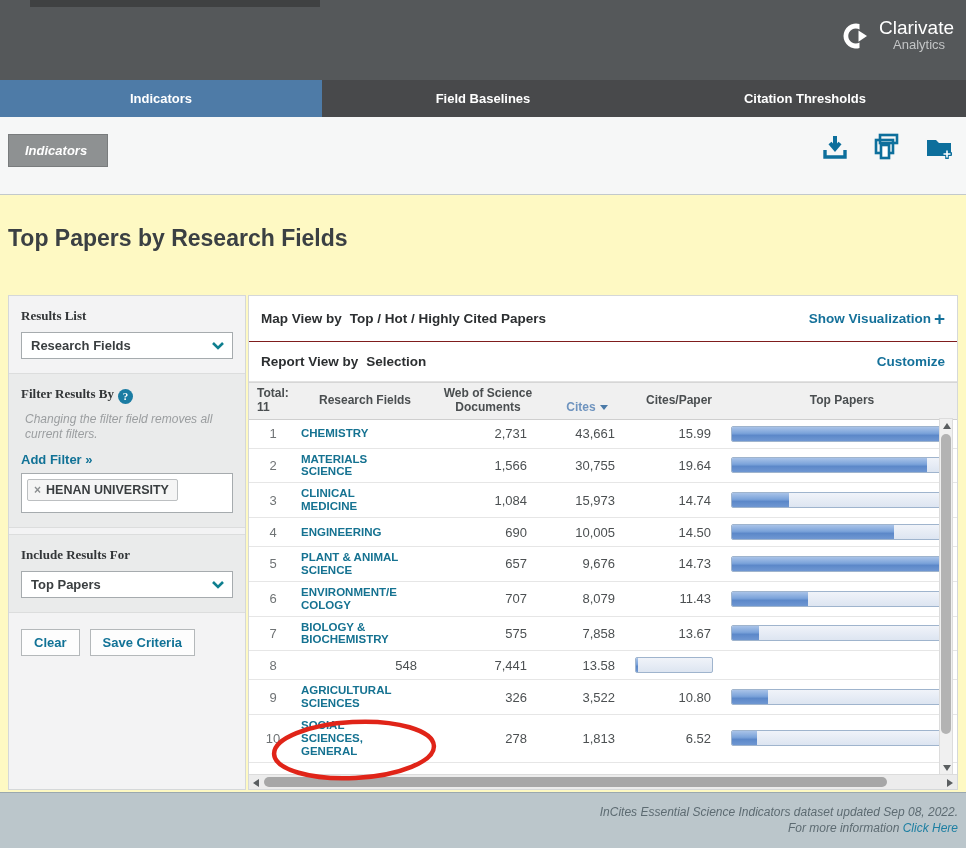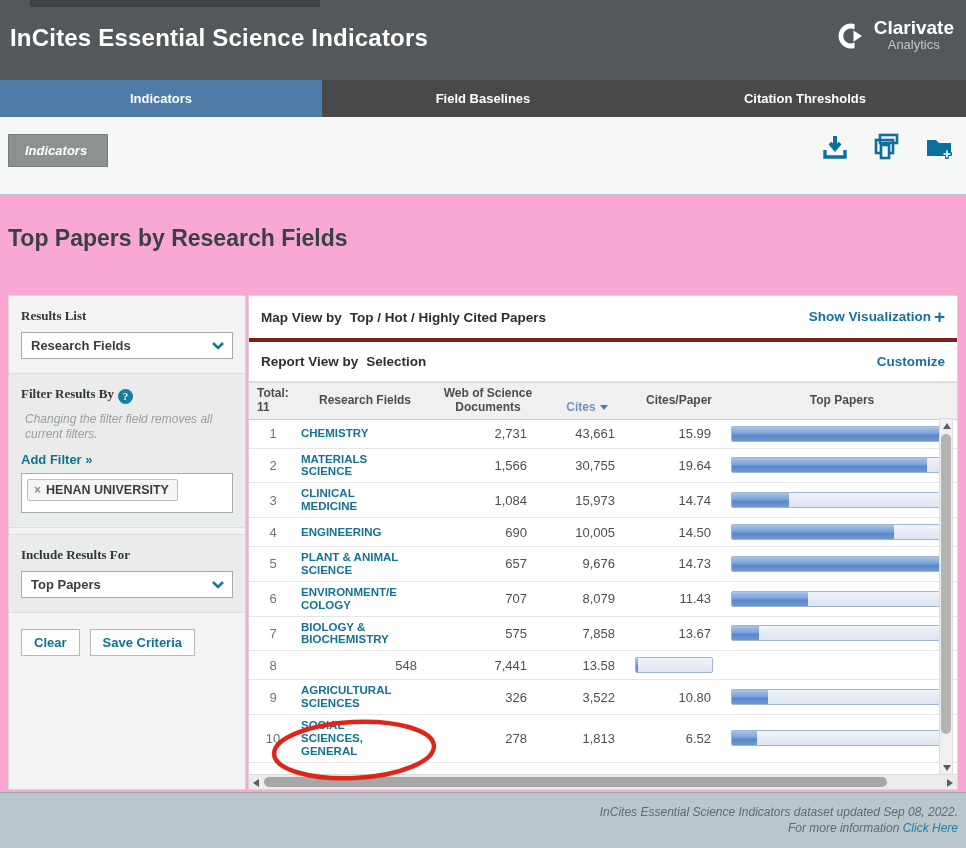--- a/index.html
+++ b/index.html
@@ -7,39 +7,39 @@
   body { font-family:"Liberation Sans", sans-serif; }
   #screen { position:relative; width:966px; height:848px; overflow:hidden; background:#ccd5d9; }
 
   
   .header { position:absolute; left:0; top:0; width:966px; height:80px; background:#55585a; }
   .header .top-strip { position:absolute; left:30px; top:0; width:290px; height:7px; background:#3f4142; }
   .app-title { position:absolute; left:10px; top:24px; color:#ffffff; font-size:24px; font-weight:bold; letter-spacing:.2px; }
   .brand { position:absolute; right:12px; top:18px; display:flex; align-items:flex-start; gap:7px; }
   .brand-mark { width:30px; height:30px; margin-top:3px; }
   .brand-text { display:flex; flex-direction:column; align-items:flex-start; line-height:1.05; }
-  .brand-name { color:#ffffff; font-size:19px; font-weight:bold; }
+  .brand-name { color:#ffffff; font-size:19px; font-weight:normal; }
   .brand-sub { color:#c3c5c6; font-size:13px; margin-left:14px; }
 
   
   .tabbar { position:absolute; left:0; top:80px; width:966px; height:37px; background:#48494b; display:flex; }
   .tab { width:322px; height:37px; display:flex; align-items:center; justify-content:center;
          color:#ffffff; font-size:13px; font-weight:bold; cursor:pointer; }
   .tab.active { background:#4e7ba7; }
 
   
   .toolbar { position:absolute; left:0; top:117px; width:966px; height:78px; background:#f6f7f7; border-bottom:1px solid #c2c9cc; }
   .breadcrumb-btn { position:absolute; left:8px; top:17px; min-width:100px; height:33px; padding:0 16px;
       background:#8e9192; border:1px solid #797c7d; color:#ffffff; font-size:13px; font-style:italic; font-weight:bold;
       display:flex; align-items:center; }
   .tool-icons { position:absolute; right:12px; top:15px; display:flex; gap:22px; align-items:center; }
   .tool-icon { width:30px; height:30px; cursor:pointer; }
 
   
-  .main { position:absolute; left:0; top:195px; width:966px; height:597px; background:#f9a8d4; }
+  .main { position:absolute; left:0; top:195px; width:966px; height:597px; background:#fef9c3; }
   .page-title { position:absolute; left:8px; top:30px; font-size:23px; font-weight:bold; color:#3b4043; }
 
   
   .sidebar { position:absolute; left:8px; top:100px; width:238px; height:495px; background:#f3f3f4; border:1px solid #d5d8d9; }
   .side-sec { padding:12px 12px 14px 12px; }
   .side-sec.shaded { background:#eaebeb; border-top:1px solid #dcdddd; border-bottom:1px solid #dcdddd; }
   .side-label { font-size:13px; font-weight:bold; color:#333638; margin-bottom:8px;font-family:Liberation Serif, serif; }
   .selectbox { position:relative; width:212px; height:27px; background:#ffffff; border:1px solid #a6abae;
       display:flex; align-items:center; padding:0 30px 0 9px; cursor:pointer; }
   .selectbox .sel-val { font-size:13px; font-weight:bold; color:#3a3e40; white-space:nowrap; overflow:hidden; }
@@ -52,21 +52,21 @@
   .chip { display:inline-flex; align-items:center; gap:5px; background:#f5f5f5; border:1px solid #bcbfc1; border-radius:2px;
       padding:3px 8px 3px 6px; }
   .chip-x { color:#8b8e90; font-size:12px; font-weight:bold; cursor:pointer; line-height:1; }
   .chip-text { font-size:12.5px; font-weight:bold; color:#3a3e40; white-space:nowrap; }
   .side-buttons { padding:16px 12px; display:flex; gap:10px; }
   .btn { background:#fdfdfd; border:1px solid #b4b8ba; color:#117296; font-weight:bold; font-size:13px;
       padding:5px 12px; cursor:pointer; font-family:inherit; }
 
   
   .panel { position:absolute; left:248px; top:100px; width:710px; height:495px; background:#ffffff; border:1px solid #d5d8d9; }
-  .panel-row1 { height:46px; border-bottom:4px solid #7f1d1d; display:flex; align-items:center; padding:0 12px; }
+  .panel-row1 { height:46px; border-bottom:1px solid #7f1d1d; display:flex; align-items:center; padding:0 12px; }
   .panel-row2 { height:40px; border-bottom:1px solid #e2e2e2; display:flex; align-items:center; padding:0 12px;gap:29px; }
   .pr-label { font-size:13.5px; font-weight:bold; color:#2c2f31; }
   .pr-label .sub { margin-left:8px; }
   .pr-action { margin-left:auto; font-size:13.5px; font-weight:bold; color:#15719a; cursor:pointer; white-space:nowrap; }
   .pr-action .plus { font-size:19px; font-weight:bold; vertical-align:-2px; margin-left:3px; }
 
   
   .tbl { position:relative; }
   .tr { display:grid; grid-template-columns:48px 136px 110px 88px 96px 1fr; align-items:center;
         border-bottom:1px solid #e6e6e6; min-height:29px; }
@@ -108,21 +108,20 @@
   .footer div { font-size:12px; font-style:italic; color:#5d6b72; line-height:1.3; }
   .footer .link { color:#1d7fa2; cursor:pointer; }
 </style>
 </head>
 <body>
 
 <div id="screen">
 
   <div class="header">
     <div class="top-strip"></div>
-    <div class="app-title">InCites Essential Science Indicators</div>
     <div class="brand">
       <svg class="brand-mark" viewBox="0 0 24 24">
         <path d="M14 2.4 A 10 10 0 1 0 14 21.6 L 14 17.2 A 6 6 0 1 1 14 6.8 Z" fill="#ffffff"></path>
         <path d="M13.2 7.5 L 20 12 L 13.2 16.5 Z" fill="#ffffff"></path>
       </svg>
       <div class="brand-text">
         <span class="brand-name">Clarivate</span>
         <span class="brand-sub">Analytics</span>
       </div>
     </div>

